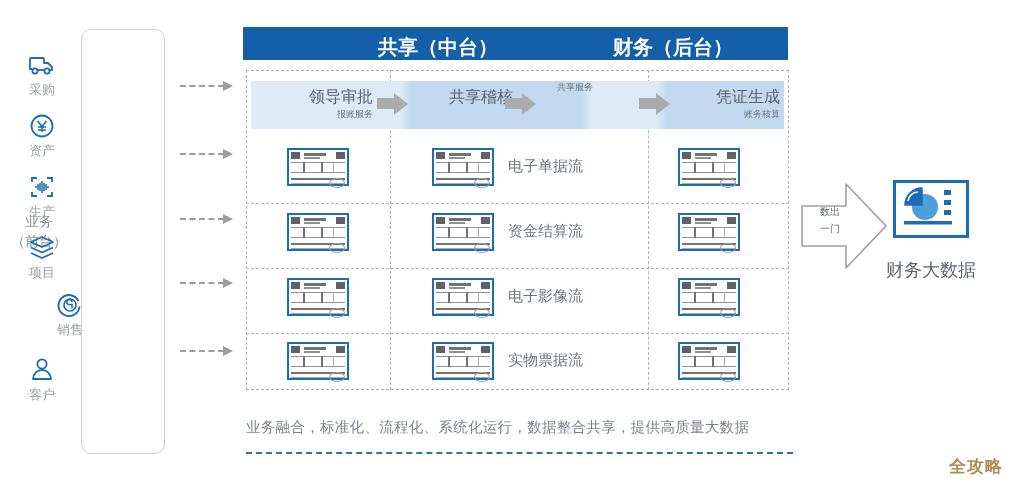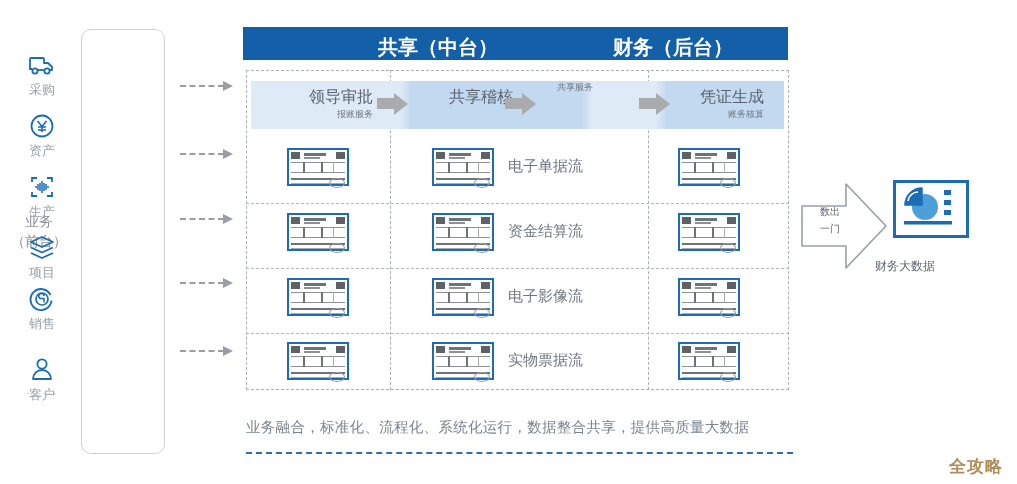--- a/index.html
+++ b/index.html
@@ -128,22 +128,22 @@
   .bigarrow .lbl{
     position:absolute;left:7px;top:23px;width:46px;text-align:center;
     font-size:10px;color:#5f6670;line-height:17px;
   }
   
   .bdbox{
     position:absolute;left:893px;top:180px;width:76px;height:58px;
     border:3px solid #1b6cb5;background:#fff;box-sizing:border-box;
   }
   .bd-label{
-    position:absolute;left:875px;top:258px;width:112px;text-align:left;
-    font-size:12px;color:#5f6670;
+    position:absolute;left:875px;top:258px;width:112px;text-align:center;
+    font-size:18px;color:#5f6670;
   }
 
   
   .wm{
     position:absolute;left:949px;top:455px;
     font-size:17px;font-weight:bold;color:#b08d57;letter-spacing:1px;
   }
 </style>
 </head>
 <body>
@@ -195,21 +195,21 @@
     <div class="biz-ico">
       <svg width="28" height="26" viewBox="0 0 28 26">
         <path d="M14 2 L25 7 L14 12 L3 7 Z" fill="none" stroke="#1b6cb5" stroke-width="1.8" stroke-linejoin="round"></path>
         <path d="M3 12.5 L14 17.5 L25 12.5" fill="none" stroke="#1b6cb5" stroke-width="1.8" stroke-linejoin="round"></path>
         <path d="M3 18 L14 23 L25 18" fill="none" stroke="#1b6cb5" stroke-width="1.8" stroke-linejoin="round"></path>
       </svg>
     </div>
     <div class="biz-txt">项目</div>
   </div>
 
-  <div class="biz-item" style="top:284px;">
+  <div class="biz-item" style="top:290px;margin-left:28px;">
     <div class="biz-ico">
       <svg width="26" height="26" viewBox="0 0 26 26">
         <path d="M21.5 9 A10.5 10.5 0 1 0 22.5 14.5" fill="none" stroke="#1b6cb5" stroke-width="1.9"></path>
         <circle cx="13" cy="13" r="6" fill="none" stroke="#1b6cb5" stroke-width="1.7"></circle>
         <path d="M15 10 a2.6 2.6 0 1 0 -2.6 2.6 h2.6 v3.8" fill="none" stroke="#1b6cb5" stroke-width="1.5"></path>
       </svg>
     </div>
     <div class="biz-txt">销售</div>
   </div>
 
@@ -263,21 +263,21 @@
       <div class="t">领导审批</div>
       <div class="s">报账服务</div>
     </div>
     <div class="step" style="left:142px;">
       <div class="t">共享稽核</div>
       <div class="s"></div>
     </div>
     <div class="step" style="left:270px;">
       <div class="s" style="position:relative;left:-48px;">共享服务</div>
     </div>
-    <div class="step" style="left:393px;font-family:Liberation Serif, serif;">
+    <div class="step" style="left:409px;font-family:Liberation Serif, serif;">
       <div class="t">凭证生成</div>
       <div class="s">账务核算</div>
     </div>
   </div>
 
   <div class="parrow" style="left:377px;">
     <div class="body"></div>
     <div class="tip"></div>
   </div>
   <div class="parrow" style="left:505px;">

